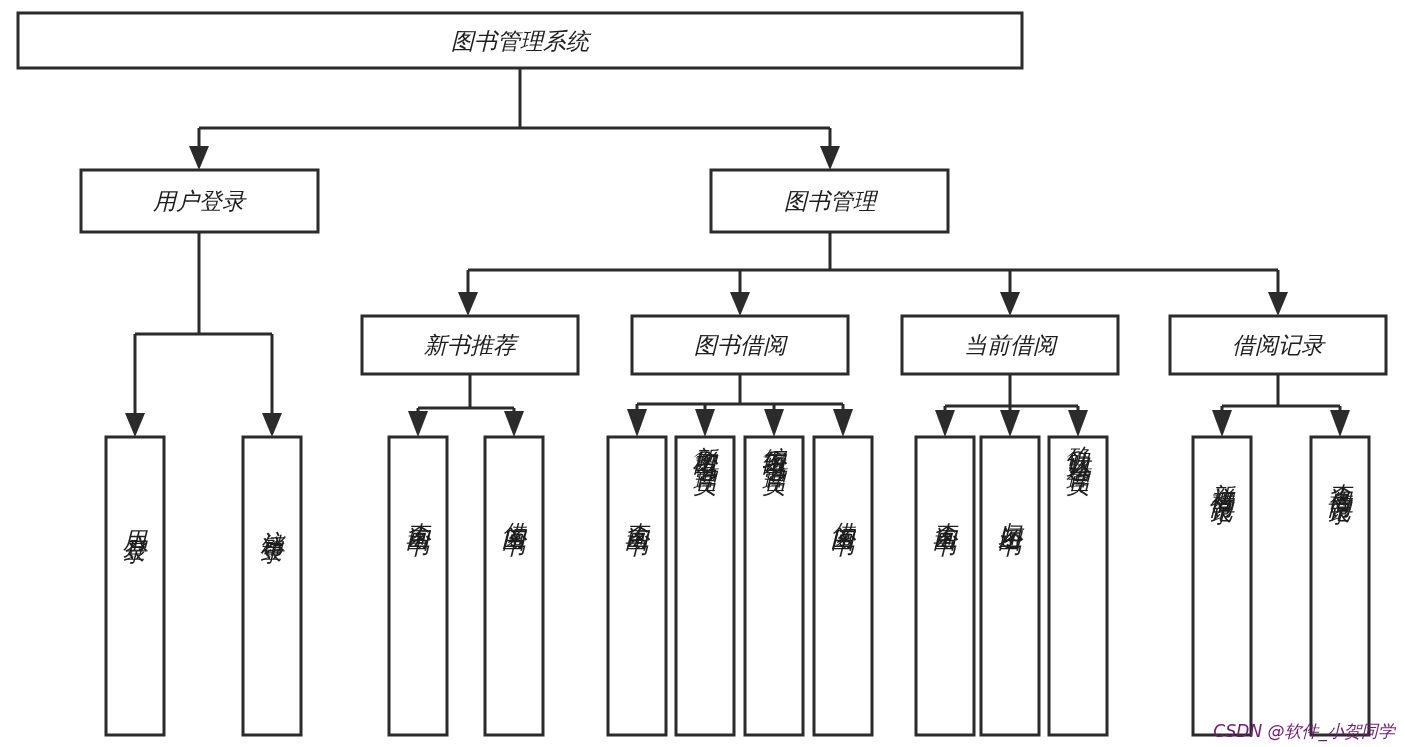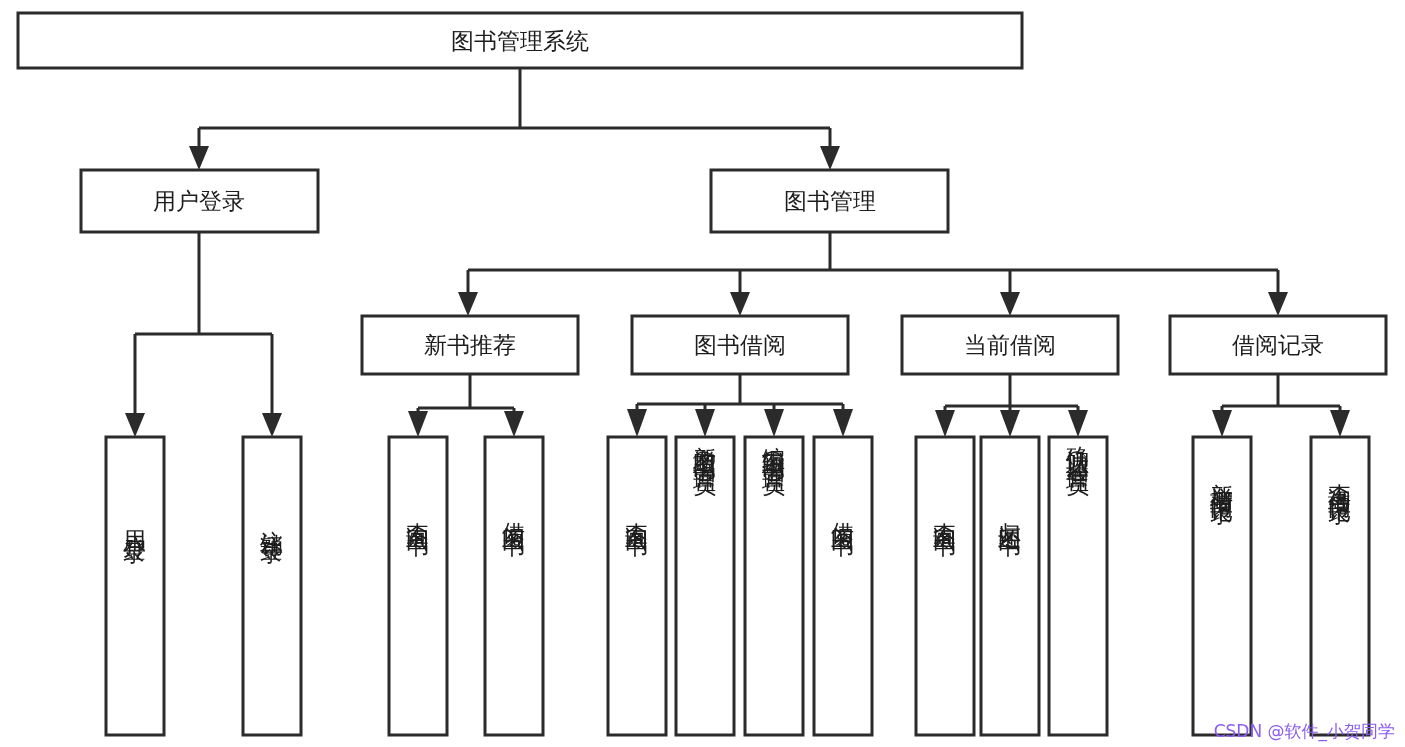--- a/index.html
+++ b/index.html
@@ -13,20 +13,21 @@
     position: relative;
     font-family: "DejaVu Sans", "Liberation Sans", sans-serif;
     overflow: hidden;
   }
   #diagram-root {
     position: absolute;
     left: 0;
     top: 0;
     width: 1405px;
     height: 747px;
+    font-style: italic;
   }
   svg.diagram {
     display: block;
     width: 1405px;
     height: 747px;
   }
   .node-box {
     fill: #ffffff;
     stroke: #2b2b2b;
     stroke-width: 3;
@@ -57,21 +58,21 @@
     glyph-orientation-vertical: 0;
     text-anchor: middle;
     letter-spacing: 4px;
   }
   .watermark-text {
     position: absolute;
     right: 10px;
     bottom: 4px;
     font-family: "DejaVu Sans", "Liberation Sans", sans-serif;
     font-size: 17px;
-    color: #8b5cf6;
+    color: #701a75;
     white-space: nowrap;
     pointer-events: none;
     user-select: none;
   }
 </style>
 </head>
 <body>
 
 <div id="diagram-root">
   <svg class="diagram" viewBox="0 0 1405 747" xmlns="http://www.w3.org/2000/svg">

